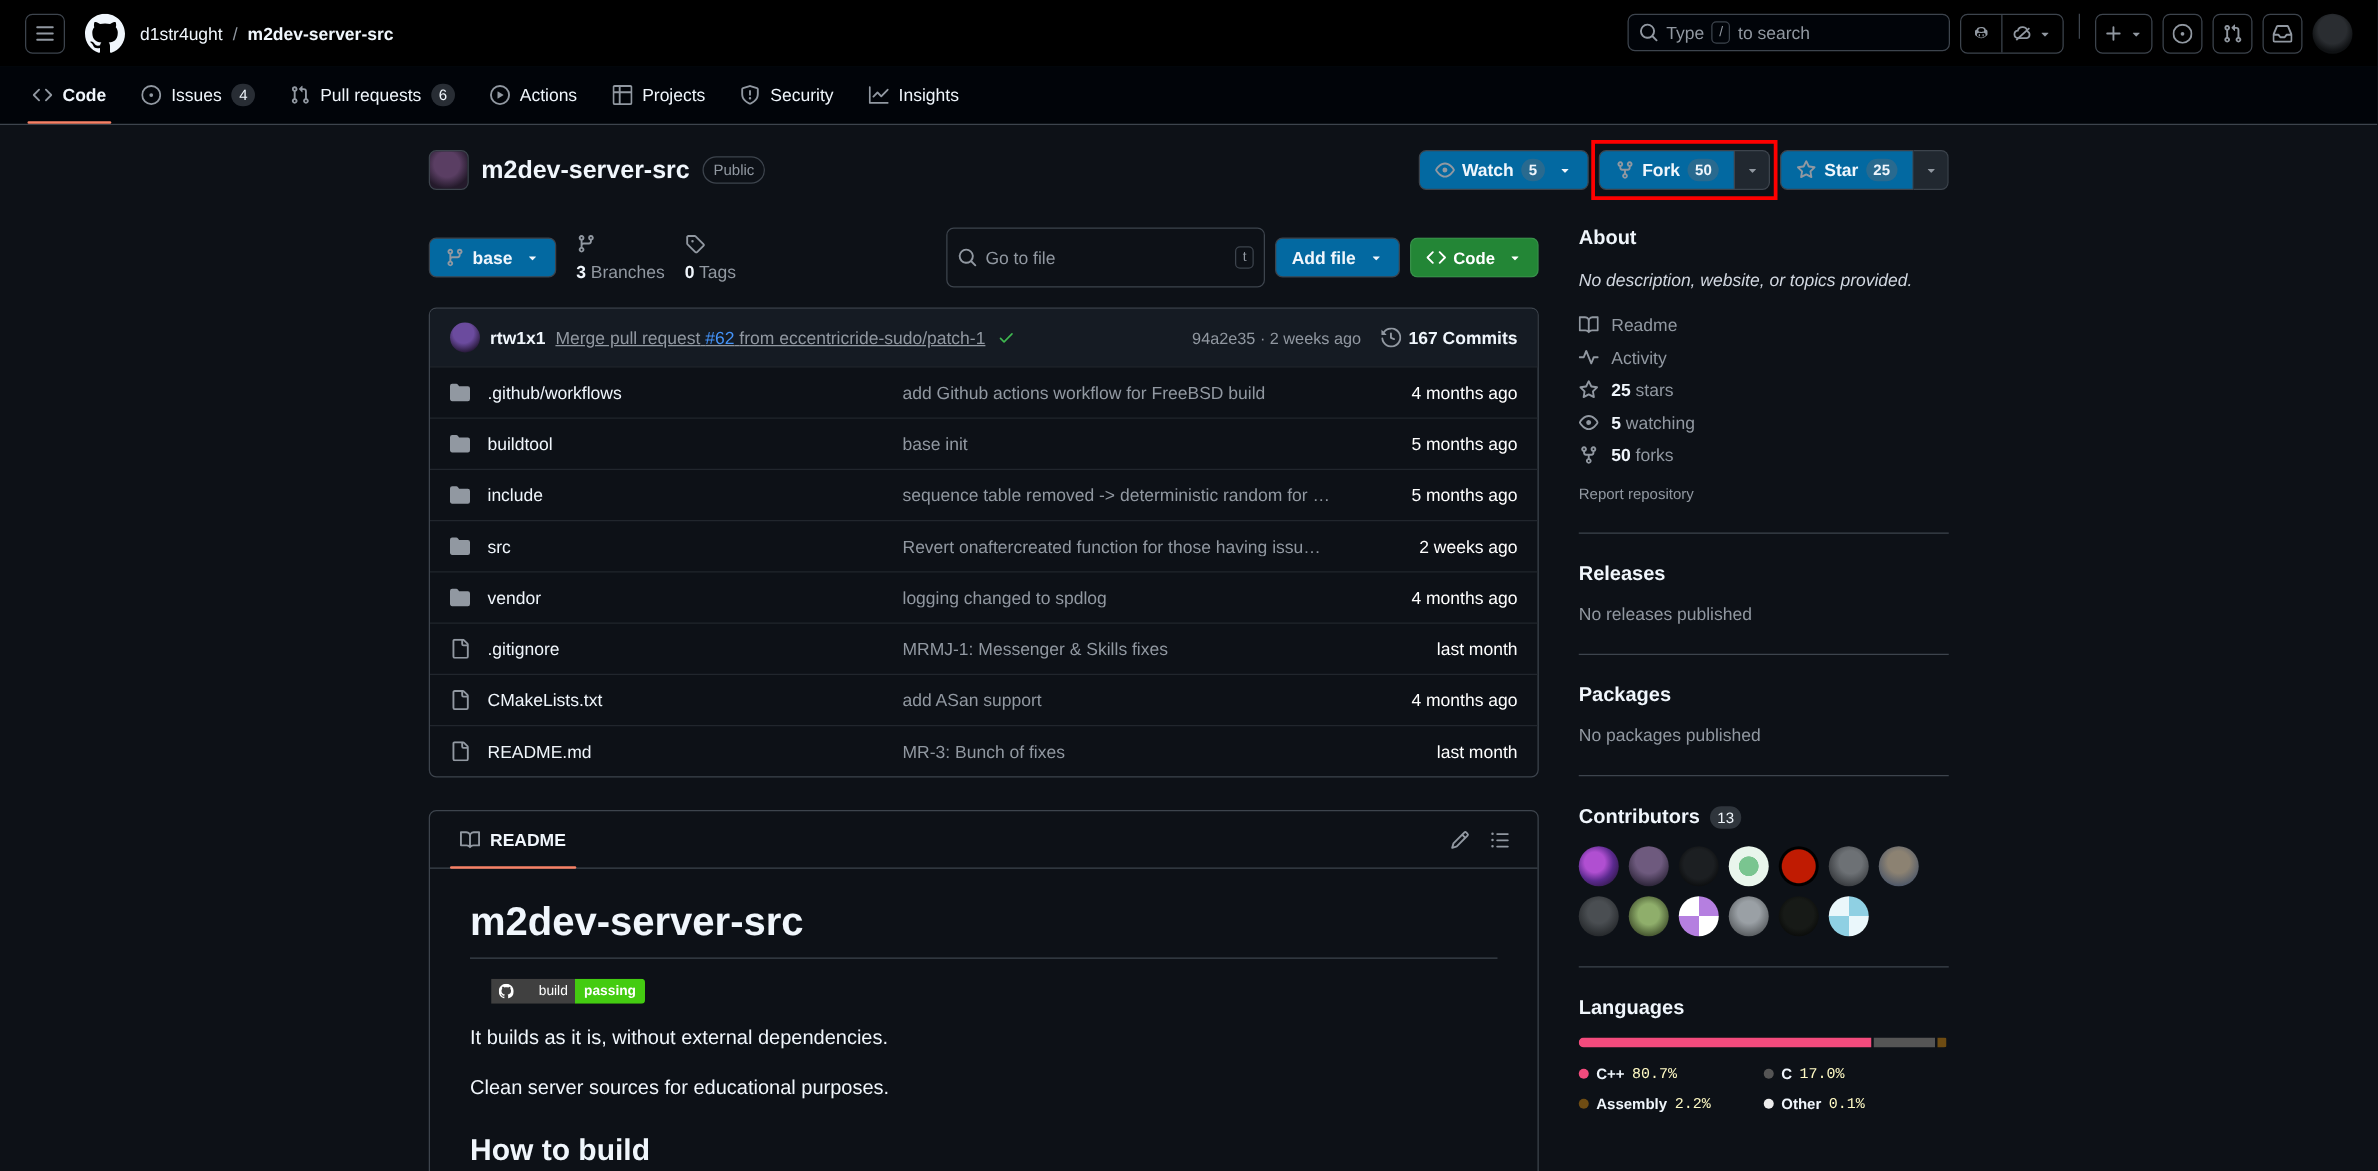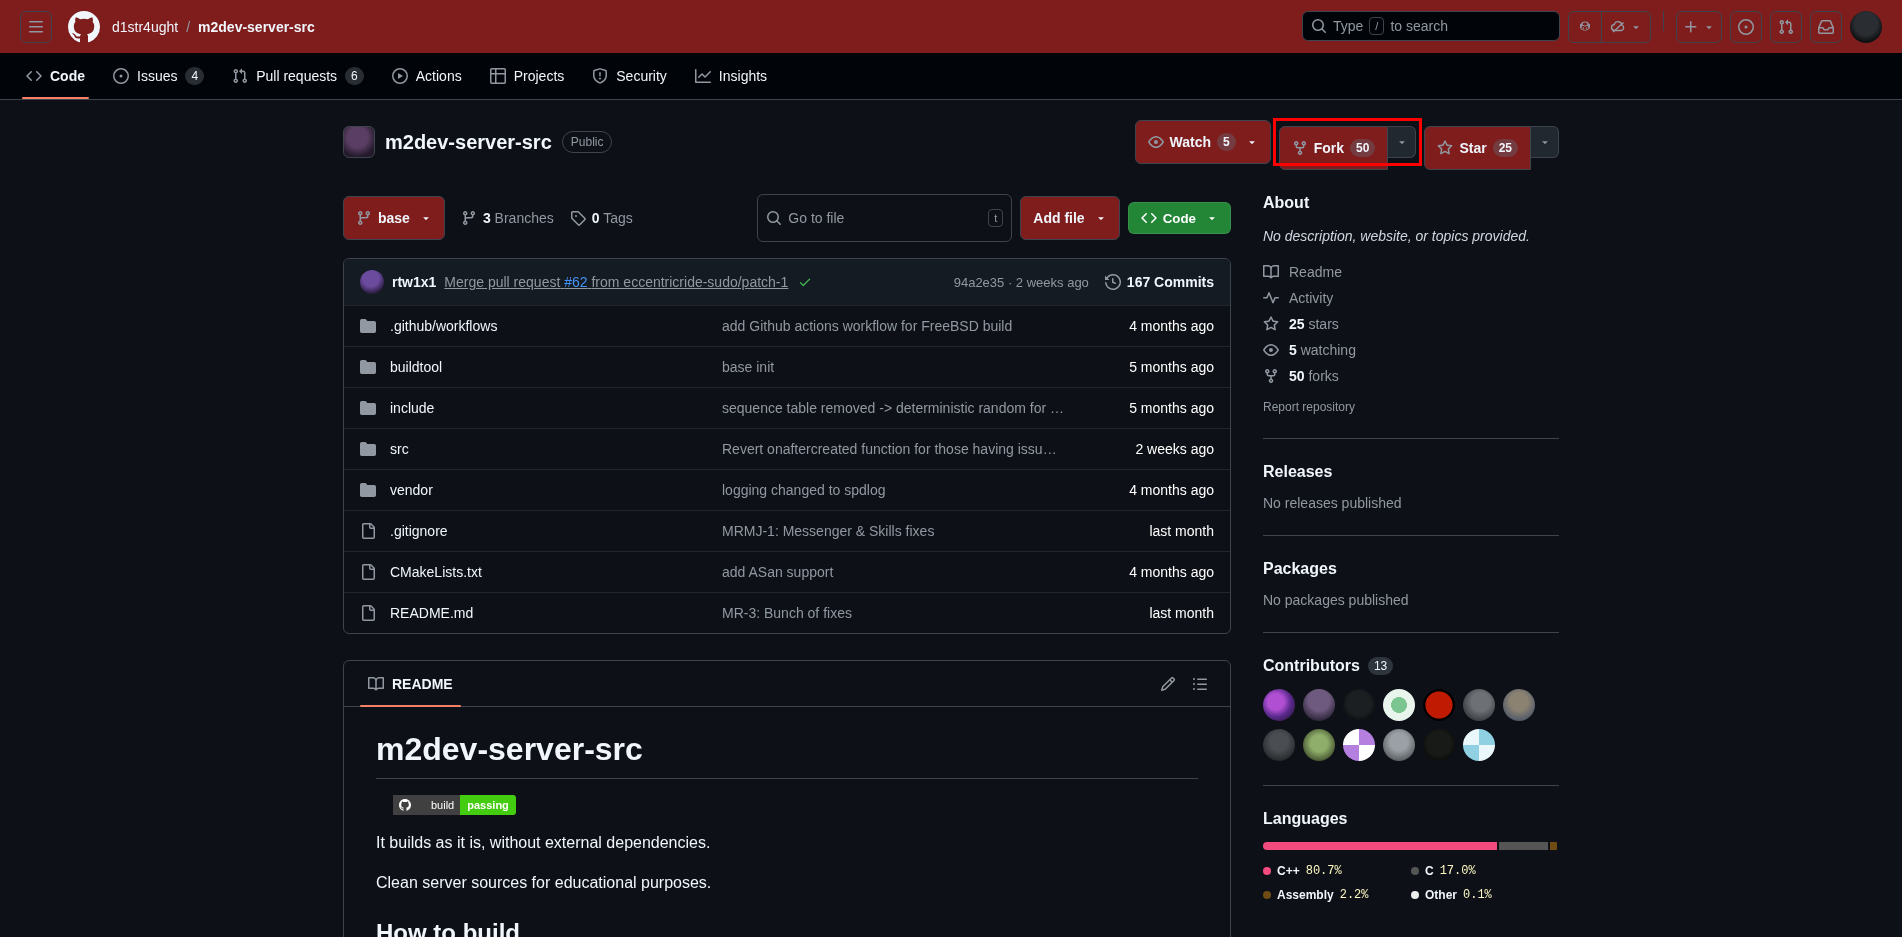--- a/index.html
+++ b/index.html
@@ -6,21 +6,21 @@
   html,body { width:1902px; height:937px; overflow:hidden; }
   body {
     background:#0d1117; color:#f0f6fc;
     font-family:"Liberation Sans", sans-serif; font-size:14px;
   }
   a { text-decoration:none; color:inherit; }
   svg { display:block; flex:none; }
 
   
   .app-header {
-    background:#7f1d1d; height:53px; padding:0 20px;
+    background:#000000; height:53px; padding:0 20px;
     display:flex; align-items:center; gap:12px;
   }
   .icon-btn {
     width:32px; height:32px; border:1px solid #3d444d; border-radius:6px;
     background:transparent; color:#9198a1;
     display:flex; align-items:center; justify-content:center; cursor:pointer;
   }
   .gh-logo { color:#f0f6fc; margin-left:4px; }
   .breadcrumb { display:flex; align-items:center; gap:8px; font-size:14px; }
   .breadcrumb .sep { color:#9198a1; }
@@ -77,22 +77,22 @@
     background:radial-gradient(circle at 45% 35%, #5a3e63 0 40%, #241a2b 75%);
     border:1px solid #3d444d;
   }
   .repo-title { font-size:20px; font-weight:700; margin-left:10px; }
   .vis-badge {
     margin-left:10px; border:1px solid #3d444d; color:#9198a1; font-size:12px;
     border-radius:20px; padding:1px 8px; line-height:18px;
   }
   .head-actions { margin-left:auto; display:flex; align-items:center; gap:8px; }
   .gh-btn {
-    display:flex; align-items:center; gap:6px; height:44px; padding:0 12px;
-    background:#7f1d1d; border:1px solid #3d444d; border-radius:6px;
+    display:flex; align-items:center; gap:6px; height:32px; padding:0 12px;
+    background:#0369a1; border:1px solid #3d444d; border-radius:6px;
     color:#f0f6fc; font-size:14px; font-weight:600; cursor:pointer;
   }
   .gh-btn .b-icon { color:#9198a1; }
   .btn-group { display:flex; height:32px; }
   .btn-group .gh-btn { border-radius:6px 0 0 6px; }
   .btn-group .gh-caret-btn {
     width:28px; display:flex; align-items:center; justify-content:center;
     background:#212830; border:1px solid #3d444d; border-left-width:0;
     border-radius:0 6px 6px 0; color:#9198a1; cursor:pointer;
   }
@@ -103,21 +103,21 @@
   }
 
   .columns { display:flex; margin-top:30px; gap:32px; }
   .col-left { width:888px; flex:none; }
   .col-right { width:296px; flex:none; }
 
   
   .toolbar { display:flex; align-items:center; }
   .toolbar .left { display:flex; align-items:center; gap:16px; }
   .toolbar .right { margin-left:auto; display:flex; align-items:center; gap:8px; }
-  .stat-link { display:flex; gap:6px; color:#9198a1; cursor:pointer; }
+  .stat-link { display:flex; gap:6px; color:#9198a1; cursor:pointer;flex-direction:column; }
   .stat-link b { color:#f0f6fc; }
   .goto-file {
     width:255px; height:48px; border:1px solid #3d444d; border-radius:6px;
     display:flex; align-items:center; gap:6px; padding:0 8px; color:#9198a1; cursor:text;
   }
   .goto-file .kbd { margin-left:auto; }
   .btn-green {
     display:flex; align-items:center; gap:6px; height:32px; padding:0 12px;
     background:#238636; border:1px solid rgba(240,246,252,.1); border-radius:6px;
     color:#fff; font-weight:600; cursor:pointer;

